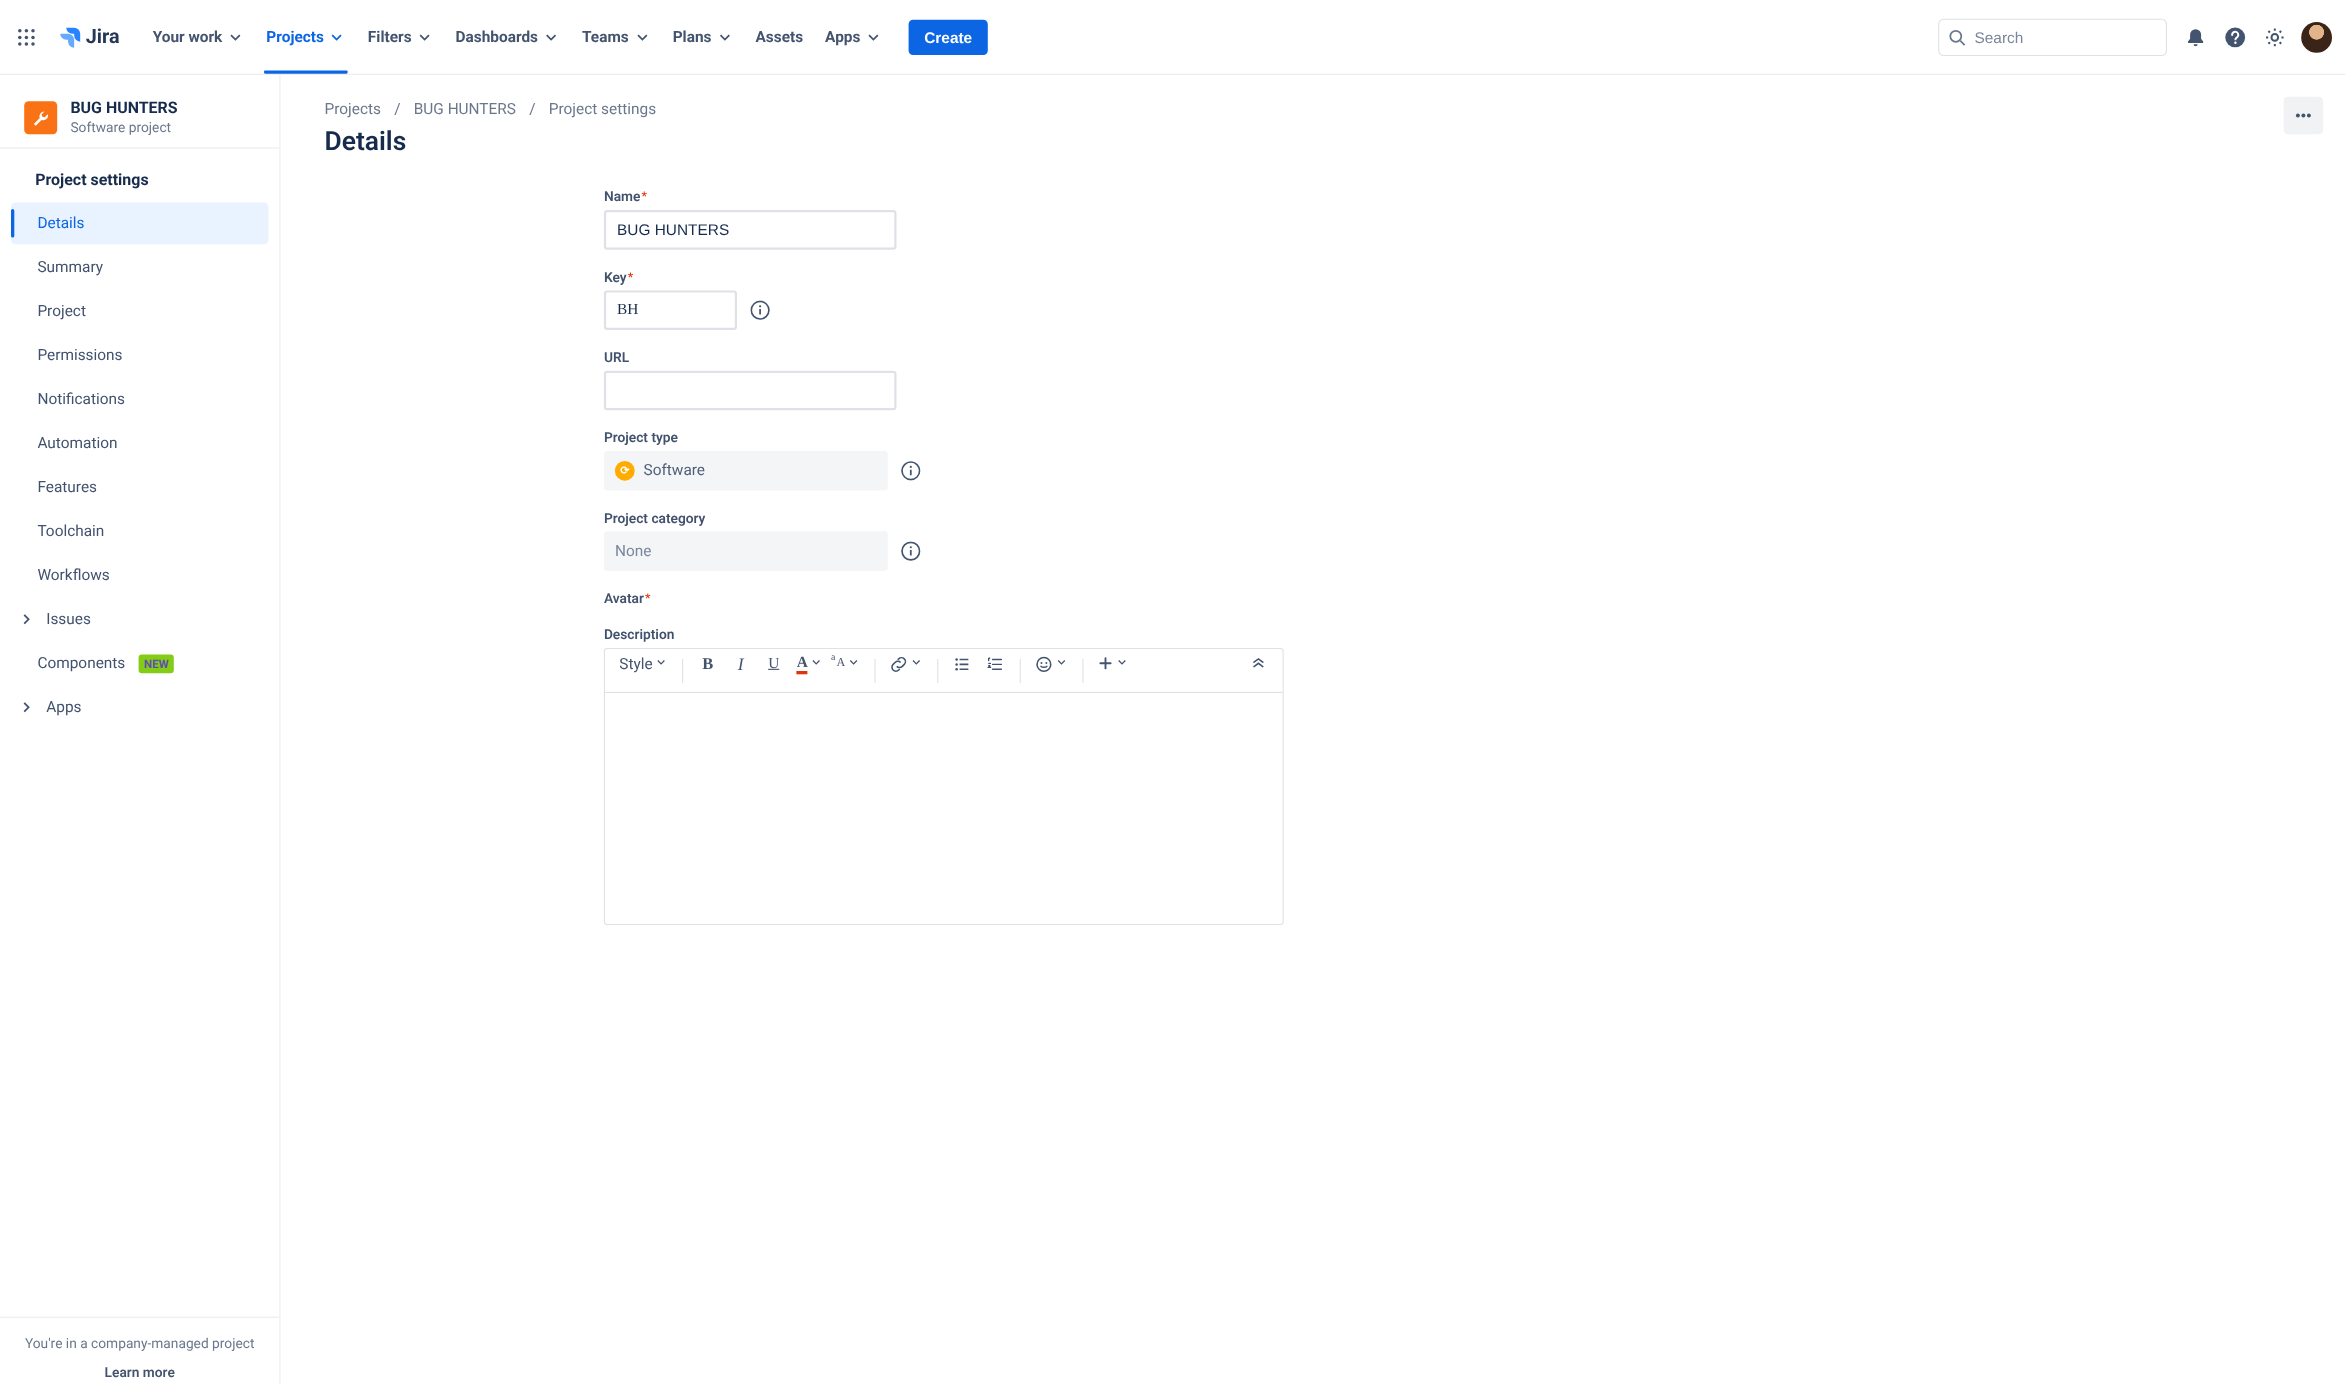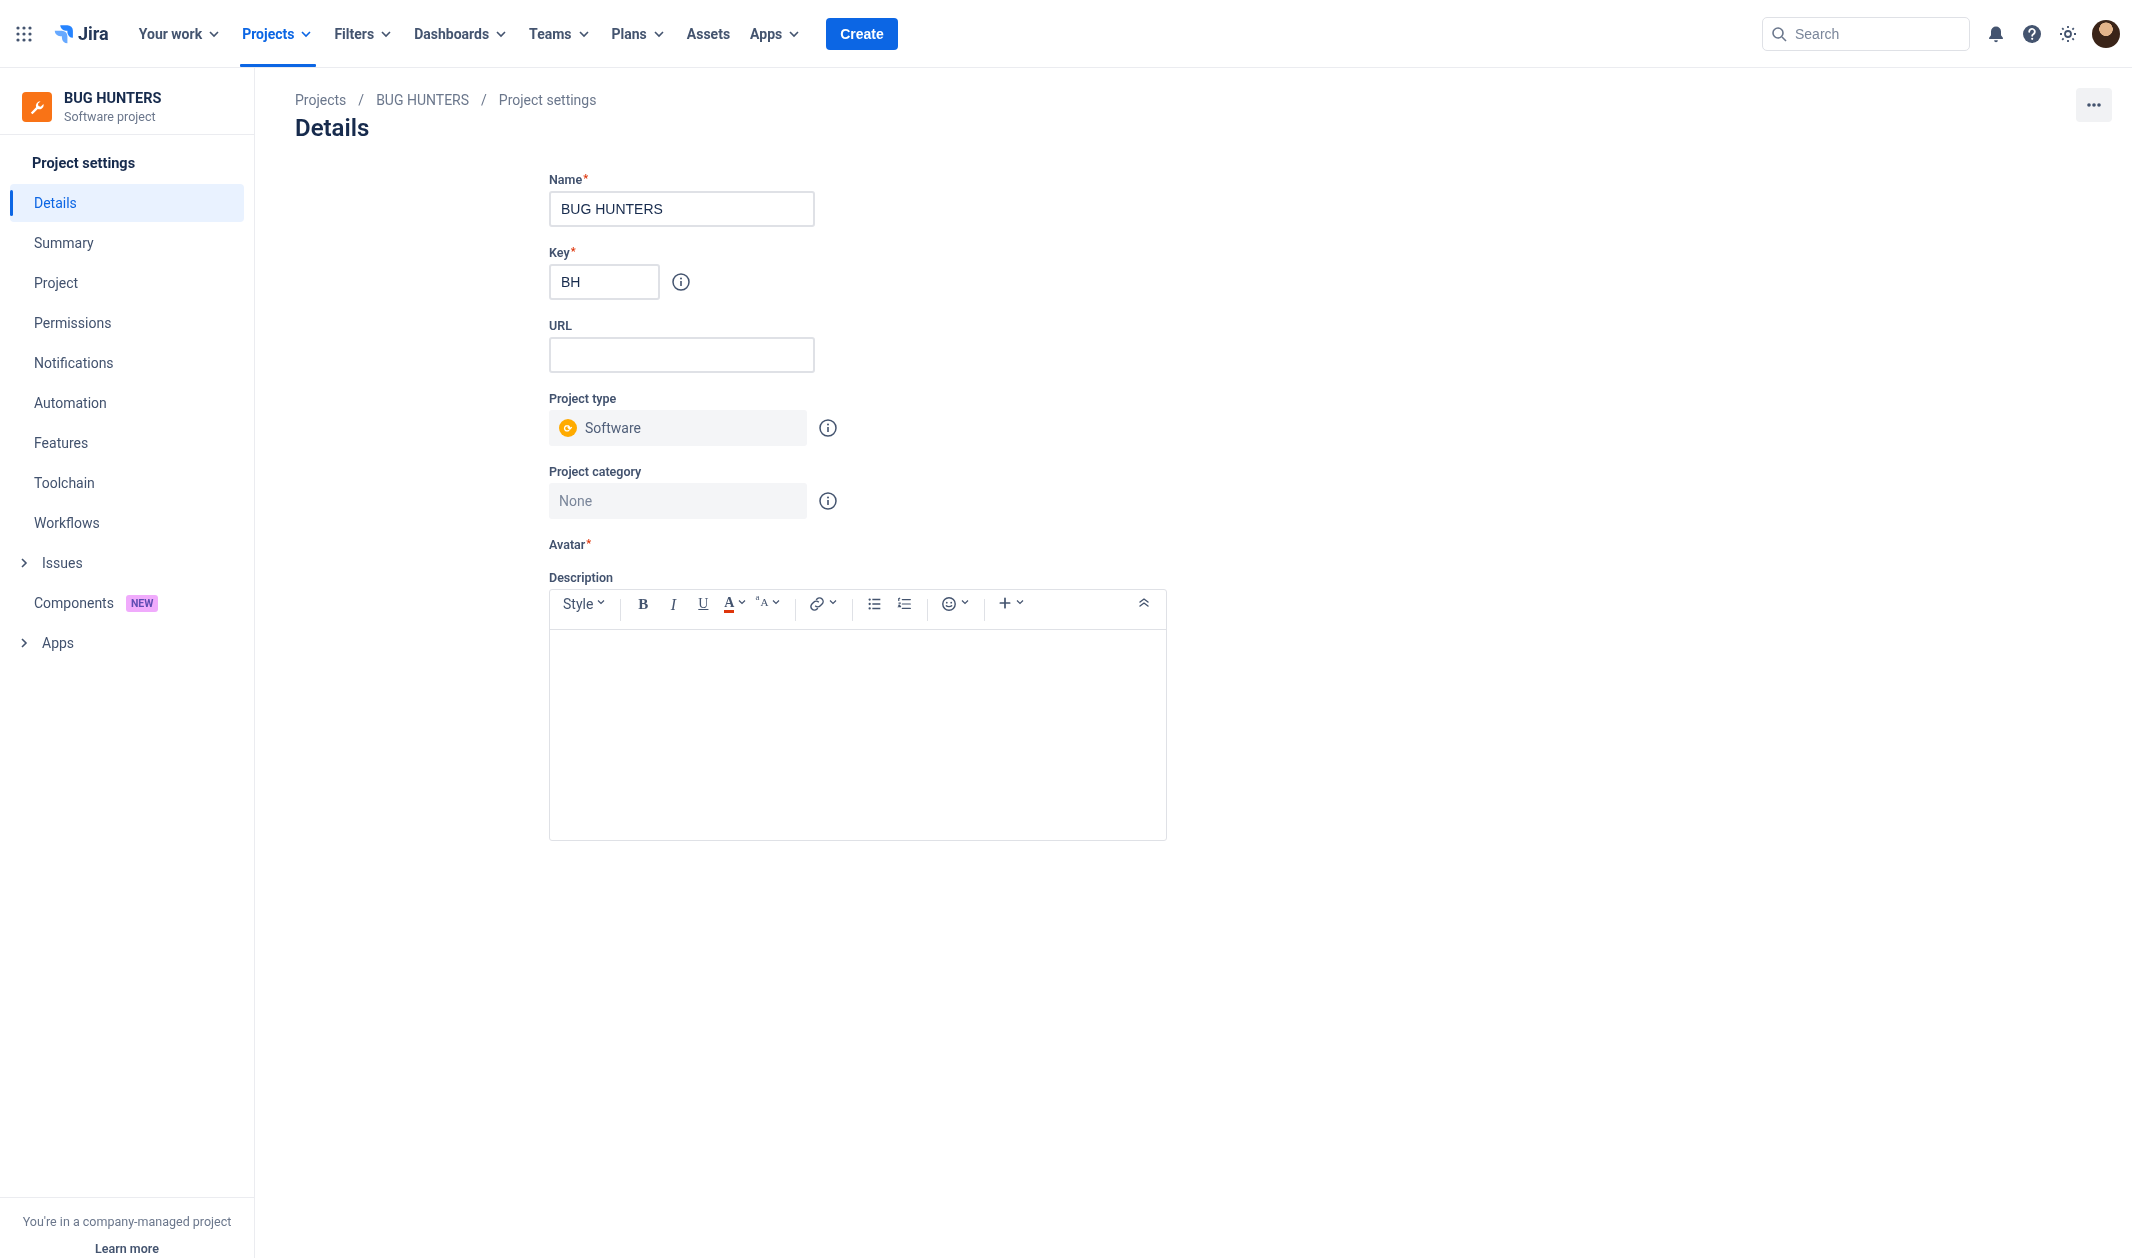--- a/index.html
+++ b/index.html
@@ -76,21 +76,21 @@
   .sb-heading{padding:10px 14px 10px 32px;font-weight:700;font-size:14.5px;color:var(--text);}
   .sb-item{
     display:flex;align-items:center;gap:8px;margin:2px 10px;height:38px;
     padding:0 10px 0 24px;border-radius:4px;cursor:pointer;
     color:var(--text-subtle);font-size:14px;position:relative;
   }
   .sb-item.selected{background:var(--blue-selected);color:var(--blue-bright);}
   .sb-item.selected::before{content:"";position:absolute;left:0;top:6px;bottom:6px;
                             width:3px;background:var(--blue-bright);border-radius:2px;}
   .sb-item .chev{width:16px;height:16px;margin-left:-18px;margin-right:2px;color:#44546f;}
-  .lozenge{font-size:10.5px;font-weight:700;background:#f0abfc;color:#5e4db2;
+  .lozenge{font-size:10.5px;font-weight:700;background:#84cc16;color:#5e4db2;
            padding:2px 5px;border-radius:3px;margin-left:4px;}
   .sb-footer{border-top:1px solid var(--divider);padding:16px 12px 14px;text-align:center;}
   .sb-footer-line1{font-size:12.5px;color:var(--text-subtler);}
   .sb-footer-link{font-size:12.5px;color:#44546f;font-weight:600;margin-top:12px;
                   display:inline-block;cursor:pointer;}
   
   .main{flex:1;overflow-y:auto;padding:24px 40px 40px 40px;position:relative;}
   .crumbs{display:flex;align-items:center;gap:12px;color:var(--text-subtler);font-size:14px;}
   .crumbs a{color:var(--text-subtler);text-decoration:none;cursor:pointer;}
   .crumbs .sep{color:var(--text-subtler);}
@@ -104,21 +104,21 @@
   .field{margin-bottom:18px;}
   .flabel{display:block;font-size:12.5px;font-weight:600;color:var(--text-subtle);
           margin-bottom:4px;}
   .req{color:#de350b;vertical-align:top;font-size:11px;margin-left:1px;}
   .row{display:flex;align-items:center;gap:12px;}
   .tinput{
     height:36px;border:2px solid #dfe1e6;border-radius:3px;padding:0 10px;
     font-size:14px;color:var(--text);background:#fff;
   }
   .tinput.w-lg{width:266px;}
-  .tinput.w-sm{width:111px;}
+  .tinput.w-sm{width:121px;font-family:Liberation Serif, serif;}
   .disabled-box{height:36px;width:258px;border-radius:3px;background:var(--bg-disabled);
                 display:flex;align-items:center;padding:0 10px;gap:8px;color:#505f79;font-size:14px;}
   .disabled-box.placeholder{color:#7a869a;}
   .pt-ico{width:18px;height:18px;border-radius:50%;background:#ffab00;color:#fff;
           display:flex;align-items:center;justify-content:center;font-size:10px;font-weight:700;}
   .info-ico{width:18px;height:18px;color:#44546f;}
   .avatar-row{display:flex;align-items:center;gap:14px;}
   .avatar-img{width:44px;height:44px;border-radius:4px;background:var(--accent-orange);
               display:flex;align-items:center;justify-content:center;color:#fff;}
   .link{color:var(--blue-bright);font-size:14px;cursor:pointer;}

